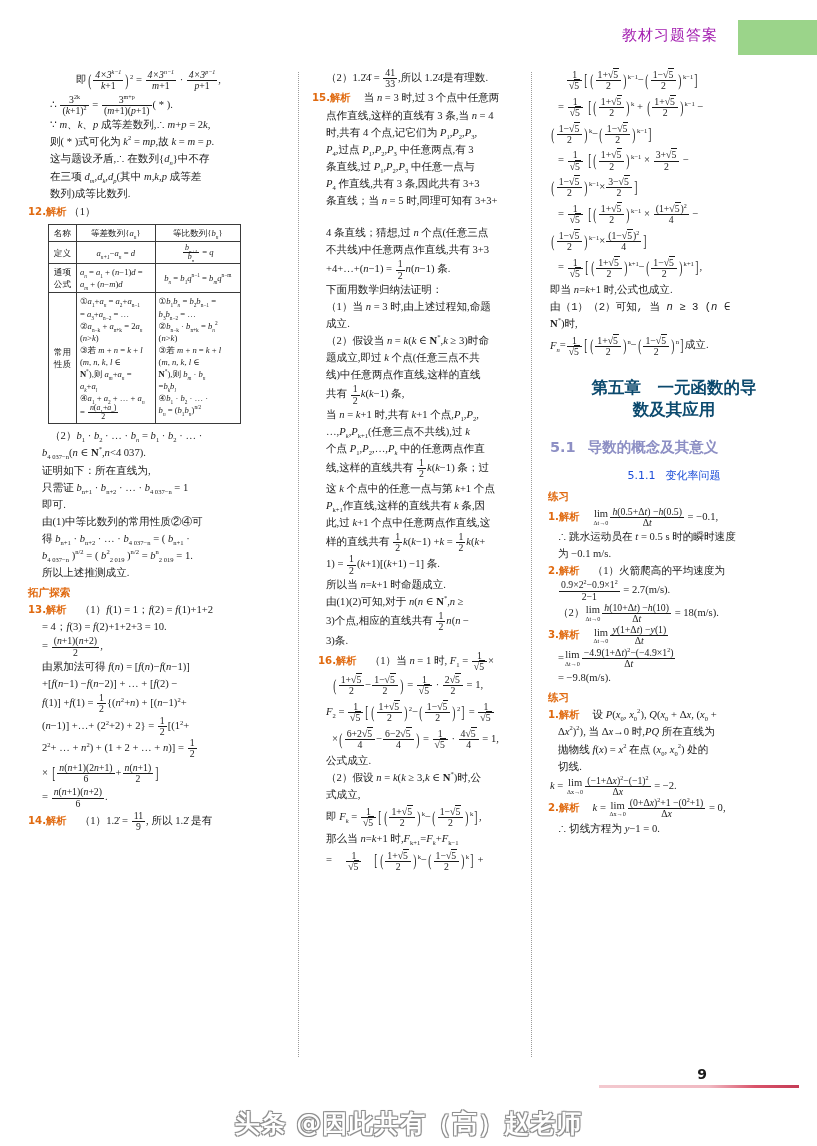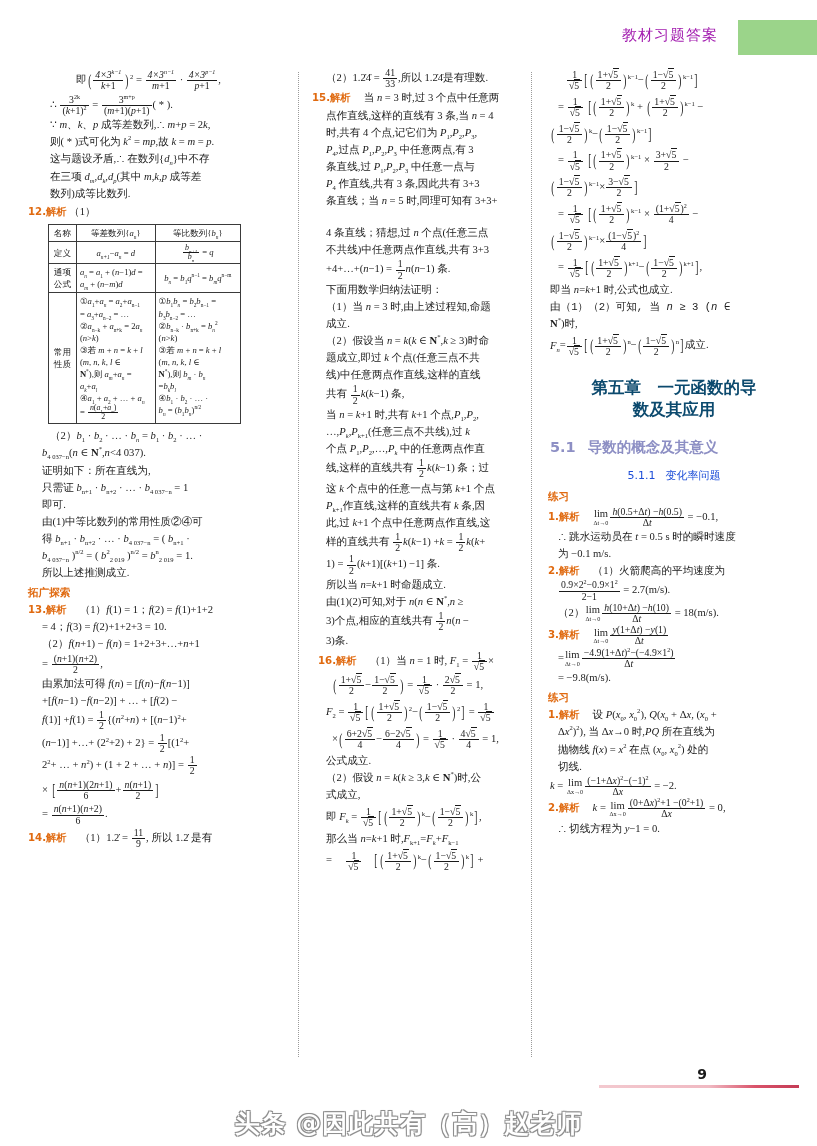--- a/index.html
+++ b/index.html
@@ -253,23 +253,20 @@
   <div class="orange-head" style="padding-left:6px;">拓广探索</div>
 
   <div class="ln" style="padding-left:6px;">
     <span class="num">13.</span><span class="jx">解析</span>
     　（1）<span class="it">f</span>(1) = 1；<span class="it">f</span>(2) = <span class="it">f</span>(1)+1+2
   </div>
   <div class="ln" style="padding-left:20px;">
     = 4；<span class="it">f</span>(3) = <span class="it">f</span>(2)+1+2+3 = 10.
   </div>
   <div class="ln" style="padding-left:20px;">
-    （2）<span class="it">f</span>(<span class="it">n</span>+1) − <span class="it">f</span>(<span class="it">n</span>) = 1+2+3+…+<span class="it">n</span>+1
-  </div>
-  <div class="ln" style="padding-left:20px;">
     = <span class="fr"><span class="n">(<span class="it">n</span>+1)(<span class="it">n</span>+2)</span><span class="d">2</span></span>,
   </div>
   <div class="ln" style="padding-left:20px;">
     由累加法可得 <span class="it">f</span>(<span class="it">n</span>) = [<span class="it">f</span>(<span class="it">n</span>)−<span class="it">f</span>(<span class="it">n</span>−1)]
   </div>
   <div class="ln" style="padding-left:20px;">
     +[<span class="it">f</span>(<span class="it">n</span>−1) −<span class="it">f</span>(<span class="it">n</span>−2)] + … + [<span class="it">f</span>(2) −
   </div>
   <div class="ln" style="padding-left:20px;">
     <span class="it">f</span>(1)] +<span class="it">f</span>(1) = <span class="fr"><span class="n">1</span><span class="d">2</span></span>{(<span class="it">n</span><sup>2</sup>+<span class="it">n</span>) + [(<span class="it">n</span>−1)<sup>2</sup>+

